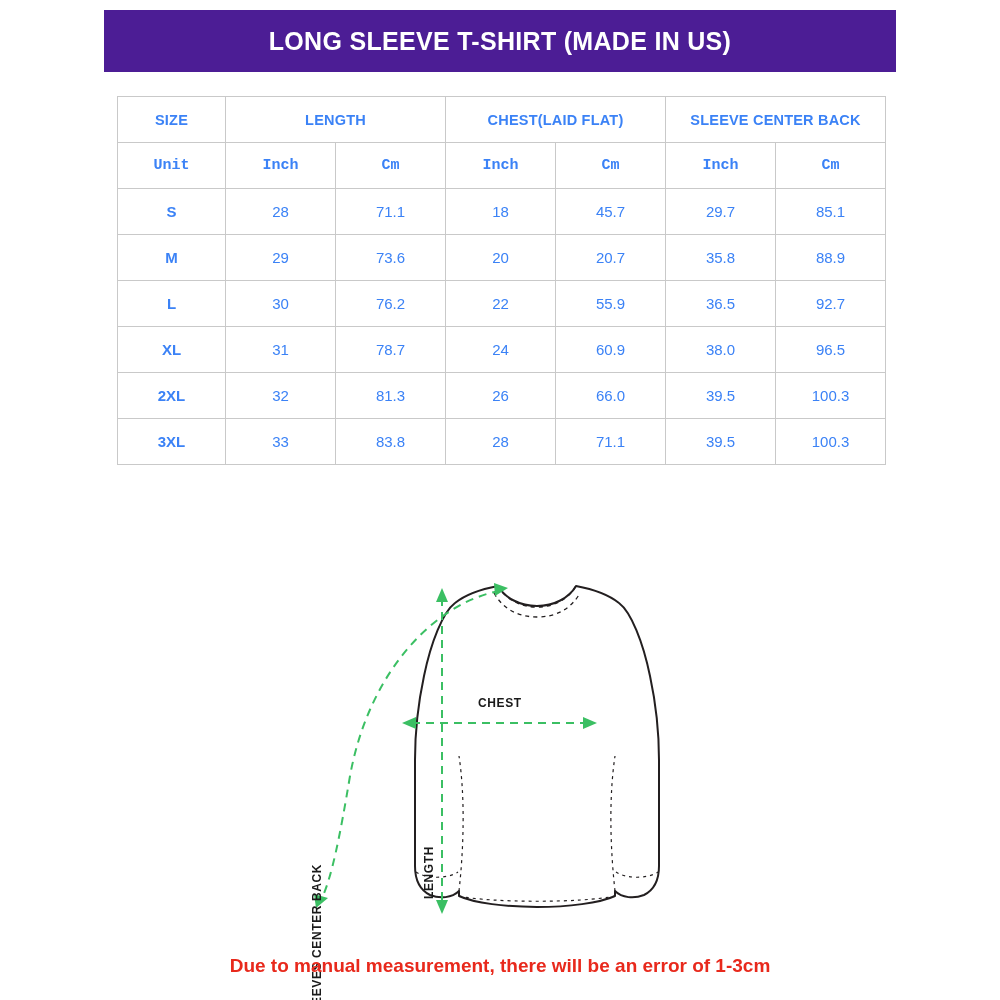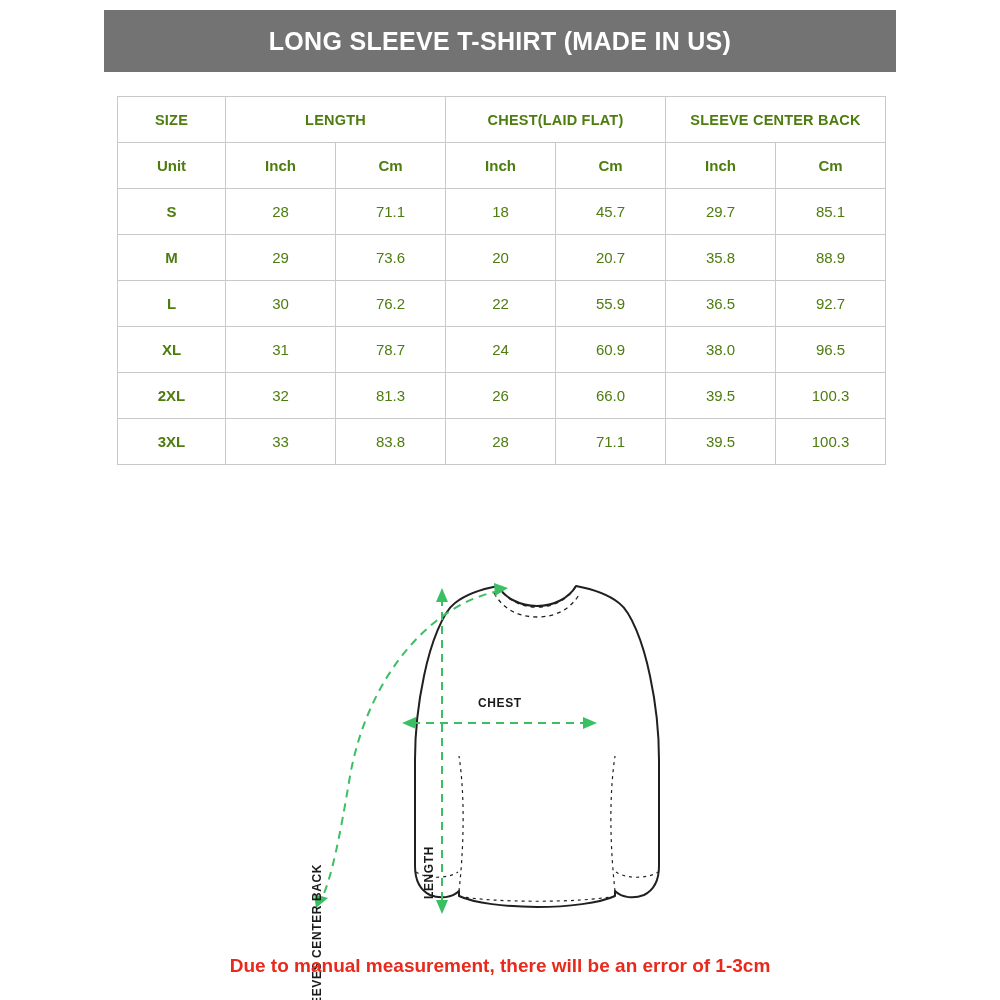--- a/index.html
+++ b/index.html
@@ -22,21 +22,21 @@
     box-sizing: border-box;
   }
 
   
   .header-banner {
     position: absolute;
     left: 104px;
     top: 10px;
     width: 792px;
     height: 62px;
-    background: #737373;
+    background: #4c1d95;
     display: flex;
     align-items: center;
     justify-content: center;
   }
   .header-banner .title {
     color: #ffffff;
     font-size: 25px;
     font-weight: bold;
     letter-spacing: 0.3px;
     text-align: center;
@@ -54,30 +54,31 @@
     border-collapse: collapse;
     width: 766px;
     table-layout: fixed;
   }
   table.size-table td, table.size-table th {
     border: 1px solid #c9c9c9;
     height: 45px;
     text-align: center;
     vertical-align: middle;
     font-size: 15px;
-    color: #4d7c0f;
+    color: #3b82f6;
     padding: 0;
   }
   table.size-table th {
     font-weight: bold;
     font-size: 14.5px;
     letter-spacing: 0.2px;
   }
   table.size-table .colhead {
     font-weight: bold;
+    font-family: Liberation Mono, monospace;
   }
   table.size-table .sizecell {
     font-weight: bold;
   }
   .col-size   { width: 108px; }
   .col-unit   { width: 110px; }
 
   
   .illustration {
     position: absolute;

